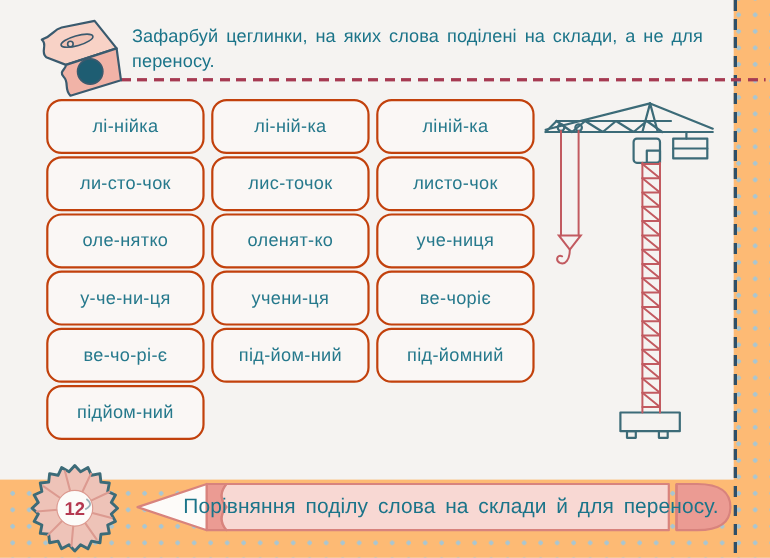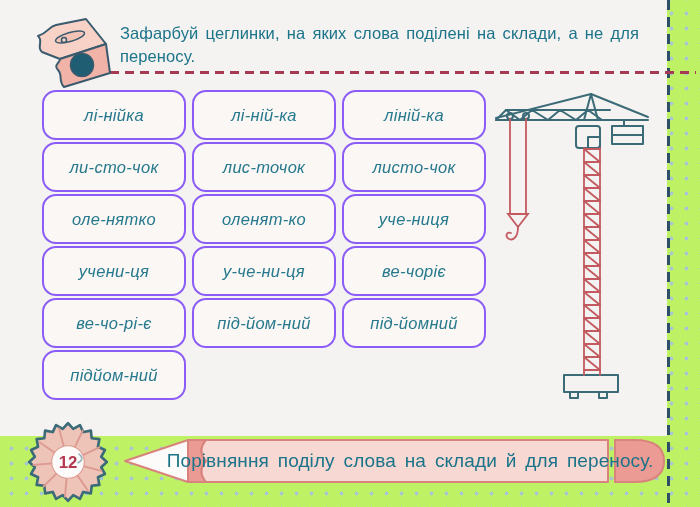--- a/index.html
+++ b/index.html
@@ -1,19 +1,19 @@
 <!DOCTYPE html>
 <html><head>
 <meta charset="utf-8">
 <style>
   * { margin:0; padding:0; box-sizing:border-box; }
   body { background:#e8e6e4; font-family:"Liberation Sans", sans-serif; }
   .page {
     position:relative; width:700px; height:507px;
-    background:#bef264; overflow:hidden;
+    background:#fdba74; overflow:hidden;
     font-family:"Liberation Sans", sans-serif;
   }
   .dots-layer {
     position:absolute; inset:0;
     background-image:radial-gradient(circle,#a7c6d3 1.8px,transparent 2.2px);
     background-size:15px 15px; background-position:4px 6px;
   }
   .content-card {
     position:absolute; left:0; top:0; width:667px; height:436px;
     background:#f5f3f1;
@@ -31,25 +31,24 @@
     position:absolute; left:120px; top:22px; width:548px;
     font-size:16.5px; line-height:1.42; color:#1b7489;
     word-spacing:2.5px; letter-spacing:0.1px;
   }
   .brick-grid {
     position:absolute; left:42px; top:90px;
     display:grid; grid-template-columns:repeat(3,144px);
     grid-auto-rows:50px; column-gap:6px; row-gap:2px;
   }
   .brick {
-    background:#faf7f5; border:2px solid #8b5cf6; border-radius:14px;
+    background:#faf7f5; border:2px solid #c2410c; border-radius:14px;
     display:flex; align-items:center; justify-content:center;
     font-size:16.5px; color:#26798c; letter-spacing:0.3px;
     cursor:pointer;
-    font-style:italic;
   }
   .crane-svg { position:absolute; left:492px; top:86px; }
   .badge {
     position:absolute; left:26px; top:420px; width:84px; height:84px;
   }
   .badge svg text {
     font-family:"Liberation Sans", sans-serif; font-weight:bold;
   }
   .pencil-banner { position:absolute; left:122px; top:434px; width:545px; height:54px; }
   .pencil-banner svg { position:absolute; left:0; top:0; }
@@ -85,22 +84,22 @@
   <div class="brick-grid">
     <div class="brick">лі-нійка</div>
     <div class="brick">лі-ній-ка</div>
     <div class="brick">ліній-ка</div>
     <div class="brick">ли-сто-чок</div>
     <div class="brick">лис-точок</div>
     <div class="brick">листо-чок</div>
     <div class="brick">оле-нятко</div>
     <div class="brick">оленят-ко</div>
     <div class="brick">уче-ниця</div>
+    <div class="brick">у-че-ни-ця</div>
     <div class="brick">учени-ця</div>
-    <div class="brick">у-че-ни-ця</div>
     <div class="brick">ве-чоріє</div>
     <div class="brick">ве-чо-рі-є</div>
     <div class="brick">під-йом-ний</div>
     <div class="brick">під-йомний</div>
     <div class="brick">підйом-ний</div>
   </div>
 
   <svg class="crane-svg" width="162" height="315" viewBox="0 0 162 315">
 
     <g stroke="#3c6b78" stroke-width="2" fill="none" stroke-linejoin="round" stroke-linecap="round">

